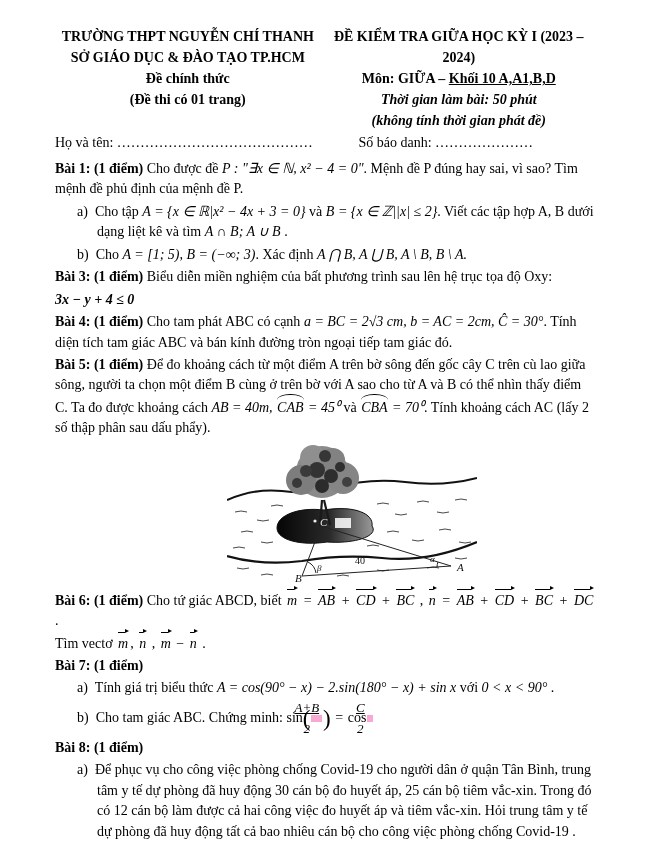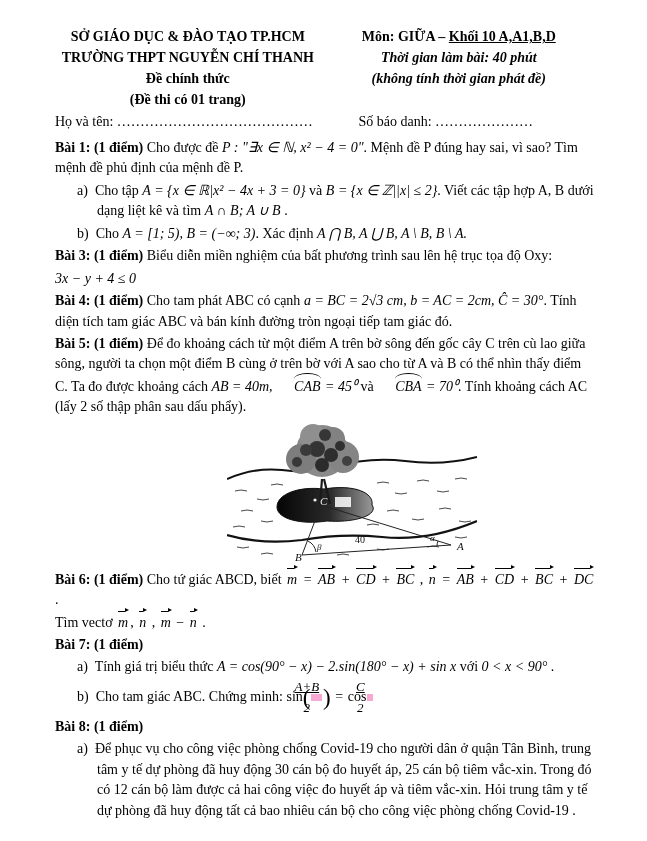--- a/index.html
+++ b/index.html
@@ -14,55 +14,56 @@
   .hdr-left { width:49%; }
   .hdr-right { width:51%; }
   .hdr .it { font-style:italic; }
   .ul { text-decoration:underline; }
   .nameline { display:flex; line-height:1.5; margin:1px 0 6px 0; }
   .nl-left { width:56%; }
   .q { margin:2px 0; line-height:1.46; }
   .qlabel { font-weight:bold;text-align:center; }
   .math { font-style:italic; }
   .item { margin:2px 0 2px 22px; padding-left:20px; text-indent:-20px; line-height:1.46; }
-  .mathline { margin:0 0 1px 0; line-height:1.46; }
+  .mathline { margin:0 0 1px 0; line-height:1.46;font-weight:bold; }
   
   .vec { position:relative; display:inline-block; font-style:italic; margin:2px 2px 0 2px; }
   .vec::before { content:""; position:absolute; left:0; right:3px; top:-2px; height:1px; background:#000; }
   .vec::after { content:""; position:absolute; right:-1px; top:-4.5px; width:0; height:0;
                 border-left:4px solid #000; border-top:2.5px solid transparent; border-bottom:2.5px solid transparent; }
   
-  .arc { position:relative; display:inline-block; font-style:italic; margin:2px 1px 0 18px; }
+  .arc { position:relative; display:inline-block; font-style:italic; margin:2px 1px 0 1px; }
   .arc::before { content:""; position:absolute; left:0; right:0; top:-4px; height:5px;
                  border-top:1.4px solid #000; border-radius:50% 50% 0 0 / 100% 100% 0 0; }
   
   .frac { display:inline-block; vertical-align:middle; text-align:center; line-height:1.08;
           font-style:italic; font-size:13px; padding:0 1px; }
   .fnum { display:block; border-bottom:7px solid #f9a8d4; padding:0 3px;text-decoration:underline; }
   .fden { display:block; }
   .bigp { font-size:23px; vertical-align:-4px; line-height:1; }
   .op { padding:0 1px; }
   .figure { width:250px; margin:3px 0 3px 172px; }
   svg text { font-family:"Liberation Serif", serif; }
 </style>
 </head>
 <body>
 
 <div class="page">
 
   <div class="hdr">
     <div class="hdr-col hdr-left">
+      <div>TRƯỜNG THPT NGUYỄN CHÍ THANH</div>
       <div>SỞ GIÁO DỤC &amp; ĐÀO TẠO TP.HCM</div>
-      <div>TRƯỜNG THPT NGUYỄN CHÍ THANH</div>
       <div>Đề chính thức</div>
       <div>(Đề thi có 01 trang)</div>
     </div>
     <div class="hdr-col hdr-right">
+      <div>ĐỀ KIỂM TRA GIỮA HỌC KỲ I (2023 – 2024)</div>
       <div><span>Môn: GIỮA – </span><span class="ul">Khối 10 A,A1,B,D</span></div>
-      <div class="it">Thời gian làm bài: 40 phút</div>
+      <div class="it">Thời gian làm bài: 50 phút</div>
       <div class="it">(không tính thời gian phát đề)</div>
     </div>
   </div>
 
   <div class="nameline">
     <div class="nl-left">Họ và tên: ……………………………………</div>
     <div>Số báo danh: …………………</div>
   </div>
 
   <div class="q">

